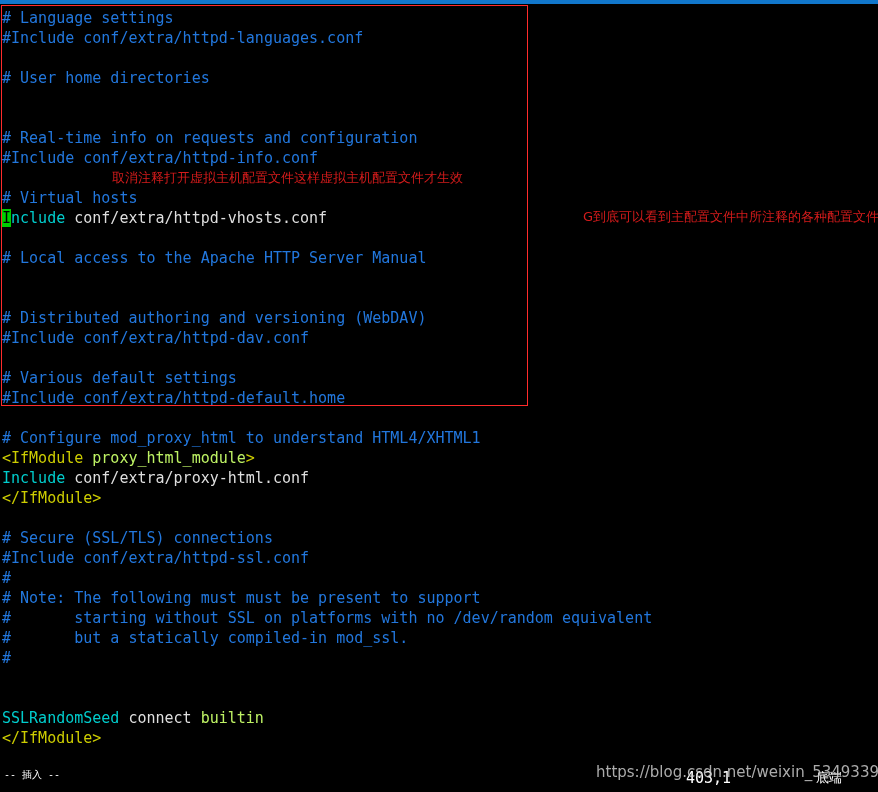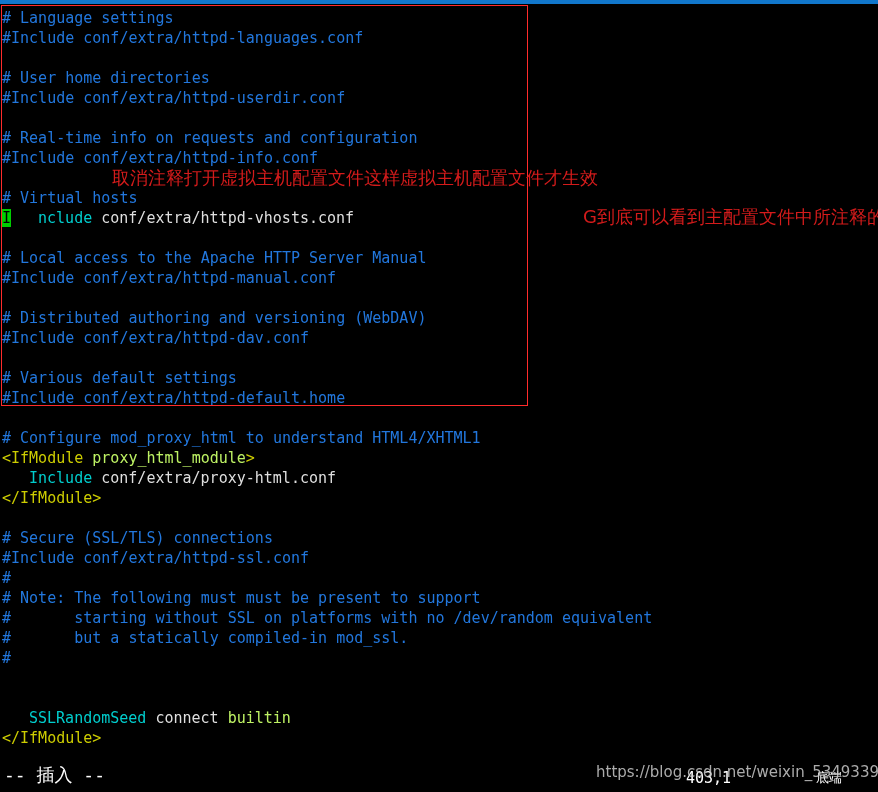--- a/index.html
+++ b/index.html
@@ -42,63 +42,63 @@
     line-height: 20px;
     font-size: 15px;
     white-space: pre;
     letter-spacing: 0px;
     font-family: "DejaVu Sans Mono", "Liberation Mono", monospace;
   }
 
   
   .c-comment  { color: #2277dd; }   
   .c-text     { color: #dfdfdf; }   
-  .c-kw       { color: #00cdcd; margin-left: 27px; }   
+  .c-kw       { color: #00cdcd; }   
   .c-tag      { color: #cdcd00; }   
   .c-module   { color: #bef264; }   
   .cursor     { background: #00cd00; color: #000000; }
 
   
   #annotation-box {
     position: absolute;
     left: 1px;
     top: 5px;
     width: 527px;
     height: 401px;
     border: 1px solid #ff2b2b;
     box-sizing: border-box;
     pointer-events: none;
   }
 
   .annotation {
     position: absolute;
     color: #d41b1b;
     font-family: "DejaVu Sans", "Liberation Sans", sans-serif;
-    font-size: 18px;
+    font-size: 13px;
     line-height: 16px;
     white-space: nowrap;
   }
   #annotation-inner { left: 112px; top: 170px; }
   #annotation-right { left: 583px; top: 209px; }
 
   
   #status-bar {
     position: absolute;
     left: 0;
     top: 760px;
     width: 878px;
     height: 32px;
     background: #000000;
   }
   #status-mode {
     position: absolute;
     left: 4px;
     top: 5px;
     color: #ffffff;
-    font-size: 18px;
+    font-size: 10px;
     line-height: 20px;
     white-space: pre;
     font-family: "DejaVu Sans Mono", "Liberation Mono", monospace;
   }
   #status-position {
     position: absolute;
     left: 686px;
     top: 8px;
     color: #ffffff;
     font-size: 15px;
@@ -134,30 +134,28 @@
 <body>
 
 <div id="top-bar"></div>
 
 <div id="terminal">
 
 <div class="line" style="top: 4px;"><span class="c-comment"># Language settings</span></div>
     <div class="line" style="top: 24px;"><span class="c-comment">#Include conf/extra/httpd-languages.conf</span></div>
     <div class="line" style="top: 44px;"><span class="c-comment"></span></div>
     <div class="line" style="top: 64px;"><span class="c-comment"># User home directories</span></div>
-    <div class="line" style="top: 84px;"><span class="c-comment">#Include conf/extra/httpd-userdir.conf</span></div>
     <div class="line" style="top: 104px;"><span class="c-comment"></span></div>
     <div class="line" style="top: 124px;"><span class="c-comment"># Real-time info on requests and configuration</span></div>
     <div class="line" style="top: 144px;"><span class="c-comment">#Include conf/extra/httpd-info.conf</span></div>
     <div class="line" style="top: 164px;"><span class="c-comment"></span></div>
     <div class="line" style="top: 184px;"><span class="c-comment"># Virtual hosts</span></div>
     <div class="line" style="top: 204px;"><span class="cursor">I</span><span class="c-kw">nclude</span><span class="c-text"> conf/extra/httpd-vhosts.conf</span></div>
     <div class="line" style="top: 224px;"><span class="c-comment"></span></div>
     <div class="line" style="top: 244px;"><span class="c-comment"># Local access to the Apache HTTP Server Manual</span></div>
-    <div class="line" style="top: 264px;"><span class="c-comment">#Include conf/extra/httpd-manual.conf</span></div>
     <div class="line" style="top: 284px;"><span class="c-comment"></span></div>
     <div class="line" style="top: 304px;"><span class="c-comment"># Distributed authoring and versioning (WebDAV)</span></div>
     <div class="line" style="top: 324px;"><span class="c-comment">#Include conf/extra/httpd-dav.conf</span></div>
     <div class="line" style="top: 344px;"><span class="c-comment"></span></div>
     <div class="line" style="top: 364px;"><span class="c-comment"># Various default settings</span></div>
     <div class="line" style="top: 384px;"><span class="c-comment">#Include conf/extra/httpd-default.home</span></div>
     <div class="line" style="top: 404px;"><span class="c-comment"></span></div>
     <div class="line" style="top: 424px;"><span class="c-comment"># Configure mod_proxy_html to understand HTML4/XHTML1</span></div>
     <div class="line" style="top: 444px;"><span class="c-tag">&lt;IfModule </span><span class="c-module">proxy_html_module</span><span class="c-tag">&gt;</span></div>
     <div class="line" style="top: 464px;"><span class="c-kw">Include</span><span class="c-text"> conf/extra/proxy-html.conf</span></div>

